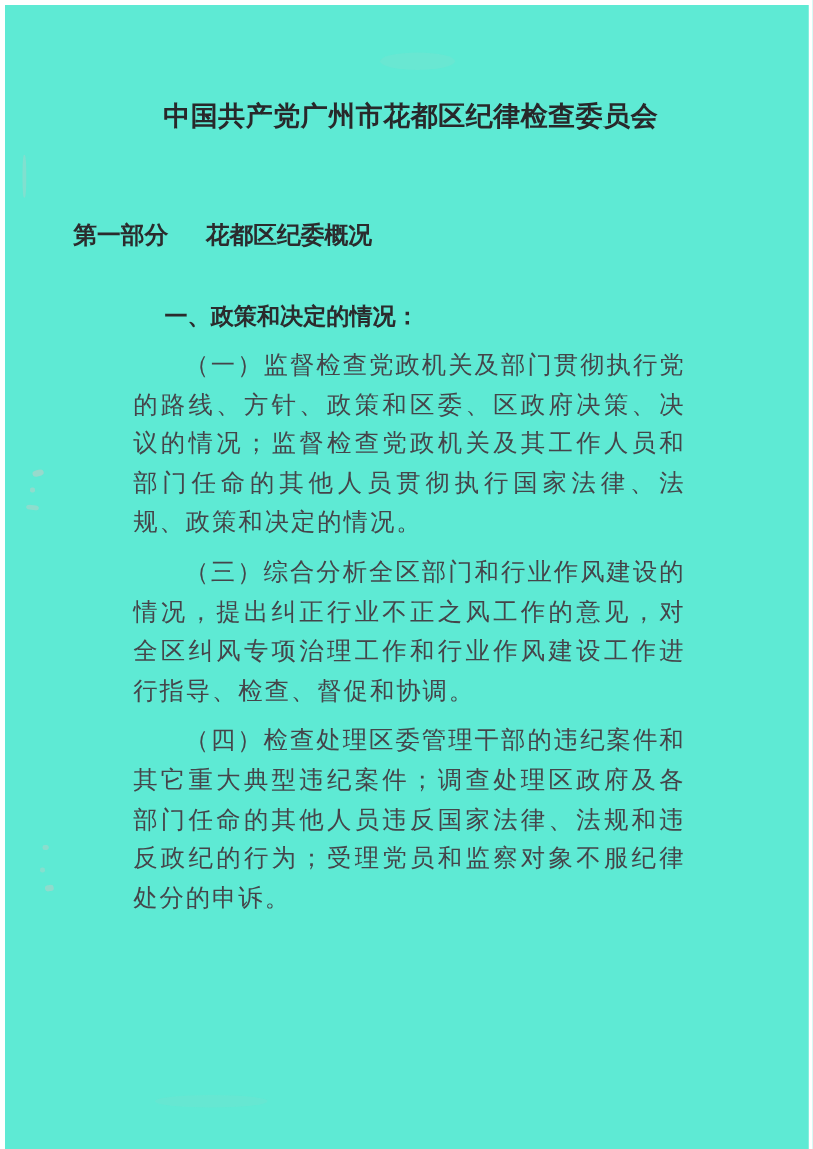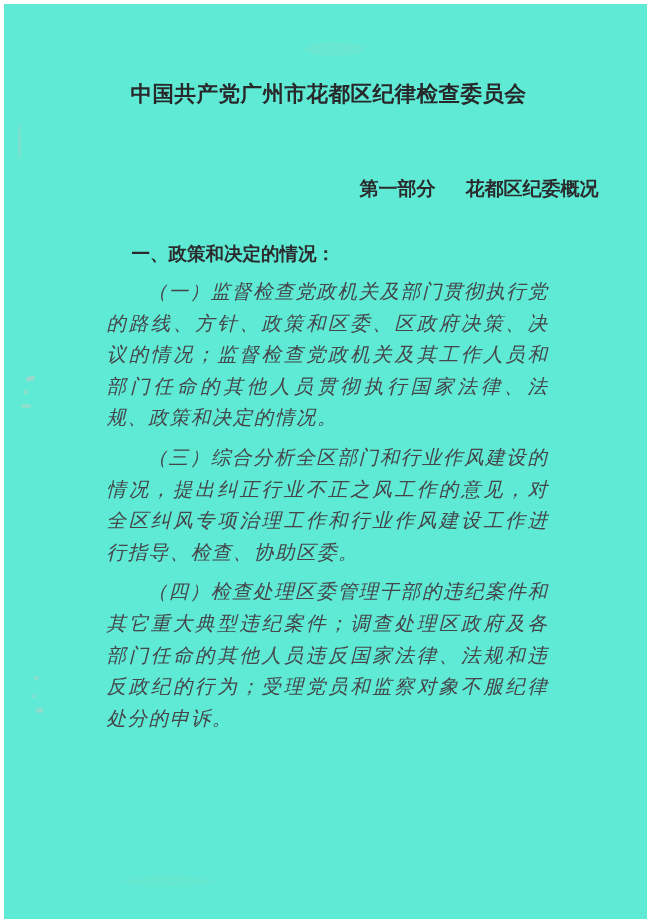--- a/index.html
+++ b/index.html
@@ -63,21 +63,21 @@
   }
   .doc-title .year-suffix {
     margin-left: 5px;
   }
 
   .part-heading {
     position: absolute;
     left: 55px;
     top: 171px;
     width: 540px;
-    text-align: right;
+    text-align: left;
     font-family: "DejaVu Sans", "Liberation Sans", sans-serif;
     font-weight: 700;
     font-size: 19px;
     line-height: 27px;
     color: #2b2b2d;
   }
   .part-heading .part-gap {
     display: inline-block;
     width: 30px;
   }
@@ -104,21 +104,20 @@
   .para {
     font-family: "DejaVu Serif", "Liberation Serif", serif;
     font-size: 19.5px;
     line-height: 31.6px;
     color: #45454a;
     text-indent: 41px;
     text-align: justify;
     text-justify: inter-character;
     letter-spacing: 1.55px;
     margin: 0 0 8px 0;
-    font-style: italic;
     -webkit-font-smoothing: antialiased;
   }
   .para:last-child { margin-bottom: 0; }
 </style>
 </head>
 <body>
 
 <div class="page">
 
   <div class="scan-noise noise-a"></div>
@@ -136,17 +135,17 @@
   </div>
 
   <div class="part-heading">
     <span>第一部分</span><span class="part-gap"></span><span>花都区纪委概况</span>
   </div>
 
   <div class="section-heading">一、政策和决定的情况：</div>
 
   <div class="body-block">
     <p class="para">（一）监督检查党政机关及部门贯彻执行党的路线、方针、政策和区委、区政府决策、决议的情况；监督检查党政机关及其工作人员和部门任命的其他人员贯彻执行国家法律、法规、政策和决定的情况。</p>
-    <p class="para">（三）综合分析全区部门和行业作风建设的情况，提出纠正行业不正之风工作的意见，对全区纠风专项治理工作和行业作风建设工作进行指导、检查、协助区委。</p>
+    <p class="para">（三）综合分析全区部门和行业作风建设的情况，提出纠正行业不正之风工作的意见，对全区纠风专项治理工作和行业作风建设工作进行指导、检查、督促和协调。</p>
     <p class="para">（四）检查处理区委管理干部的违纪案件和其它重大典型违纪案件；调查处理区政府及各部门任命的其他人员违反国家法律、法规和违反政纪的行为；受理党员和监察对象不服纪律处分的申诉。</p>
   </div>
 
 </div>
 
 </body></html>

